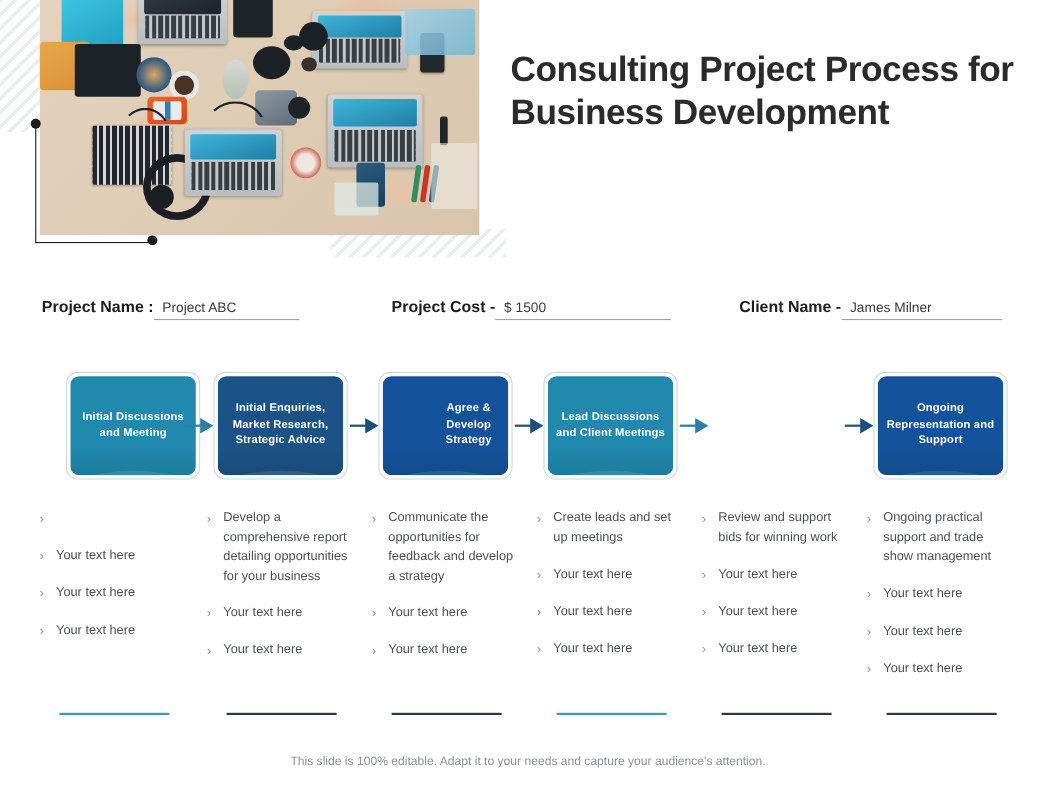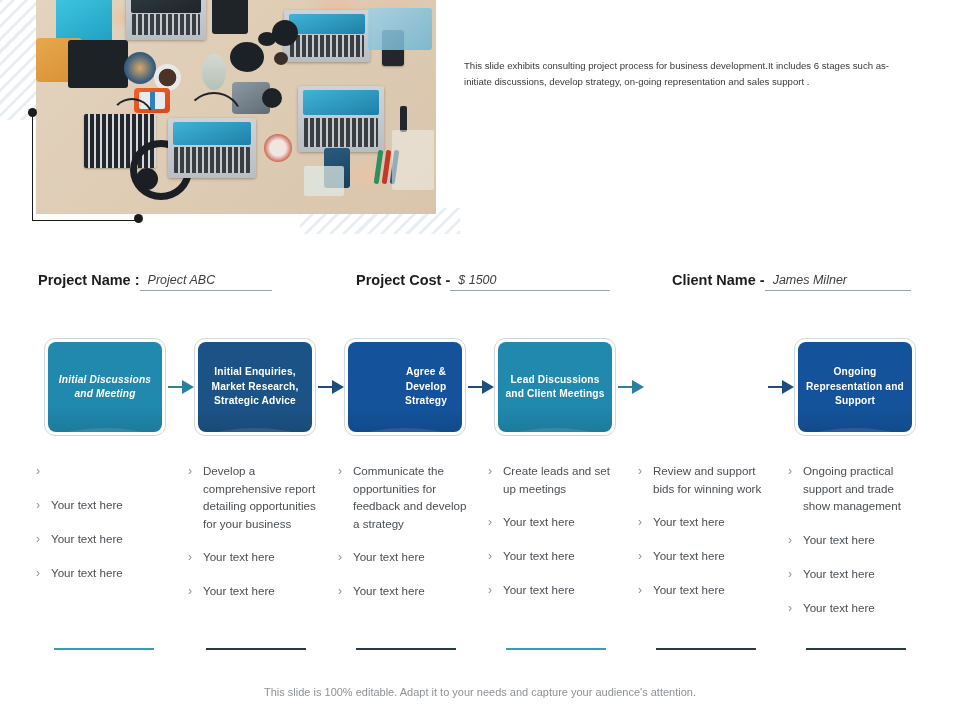--- a/index.html
+++ b/index.html
@@ -143,21 +143,20 @@
     color: #1d1d1d;
     white-space: nowrap;
     padding-bottom: 3px;
   }
   .meta-value {
     font-size: 12.5px;
     color: #3c3c3c;
     border-bottom: 1px solid #9aa3ab;
     padding: 0 6px 3px 8px;
     white-space: nowrap;
-    font-style: italic;
   }
   #field-project-name { left: 38px; }
   #field-project-name .meta-value { width: 118px; }
   #field-project-cost { left: 356px; }
   #field-project-cost .meta-value { width: 146px; }
   #field-client-name  { left: 672px; }
   #field-client-name  .meta-value { width: 132px; }
 
   
   #process-row {
@@ -354,40 +353,40 @@
 
     <div class="obj" style="left:356px;top:130px;width:42px;height:60px;background:#f1efe9;opacity:.55;border-radius:2px;"></div>
     <div class="obj" style="left:268px;top:166px;width:40px;height:30px;background:#dfe9e6;opacity:.75;border-radius:2px;"></div>
   </div>
 </div>
 <div id="hero-bracket"></div>
 <div class="bracket-dot" id="bracket-dot-top"></div>
 <div class="bracket-dot" id="bracket-dot-right"></div>
 
 <div id="header">
-  <p id="page-subtitle">This slide exhibits consulting project process for business development.It includes 6 stages such as- initiate discussions, develop strategy, on-going representation and sales support .</p>
+  <h1 id="page-title">Consulting Project Process for Business Development</h1>
 </div>
 
 <div id="meta-row">
   <div class="meta-field" id="field-project-name">
     <span class="meta-label">Project Name :</span>
     <span class="meta-value" placeholder="Project ABC">Project ABC</span>
   </div>
   <div class="meta-field" id="field-project-cost">
     <span class="meta-label">Project Cost -</span>
     <span class="meta-value" placeholder="$ 1500">$ 1500</span>
   </div>
   <div class="meta-field" id="field-client-name">
     <span class="meta-label">Client Name -</span>
     <span class="meta-value" placeholder="James Milner">James Milner</span>
   </div>
 </div>
 
 <div id="process-row">
-    <div class="stage" style="left: 44px; font-style: italic;">
+    <div class="stage" style="left: 60px;">
       <div class="stage-inner" style="background: linear-gradient(rgb(32, 137, 173) 0%, rgb(32, 137, 173) 72%, rgba(0, 0, 0, 0.1) 100%), rgb(32, 137, 173);">
         <span class="stage-label">Initial Discussions and Meeting</span>
       </div>
     </div>
     <div class="arrow" style="left: 168px; color: rgb(43, 127, 160);">
       <div class="shaft" style="background: rgb(43, 127, 160);"></div>
       <div class="head"></div>
     </div>
     <div class="stage" style="left: 194px;">
       <div class="stage-inner" style="background: linear-gradient(rgb(28, 83, 134) 0%, rgb(28, 83, 134) 72%, rgba(0, 0, 0, 0.1) 100%), rgb(28, 83, 134);">

